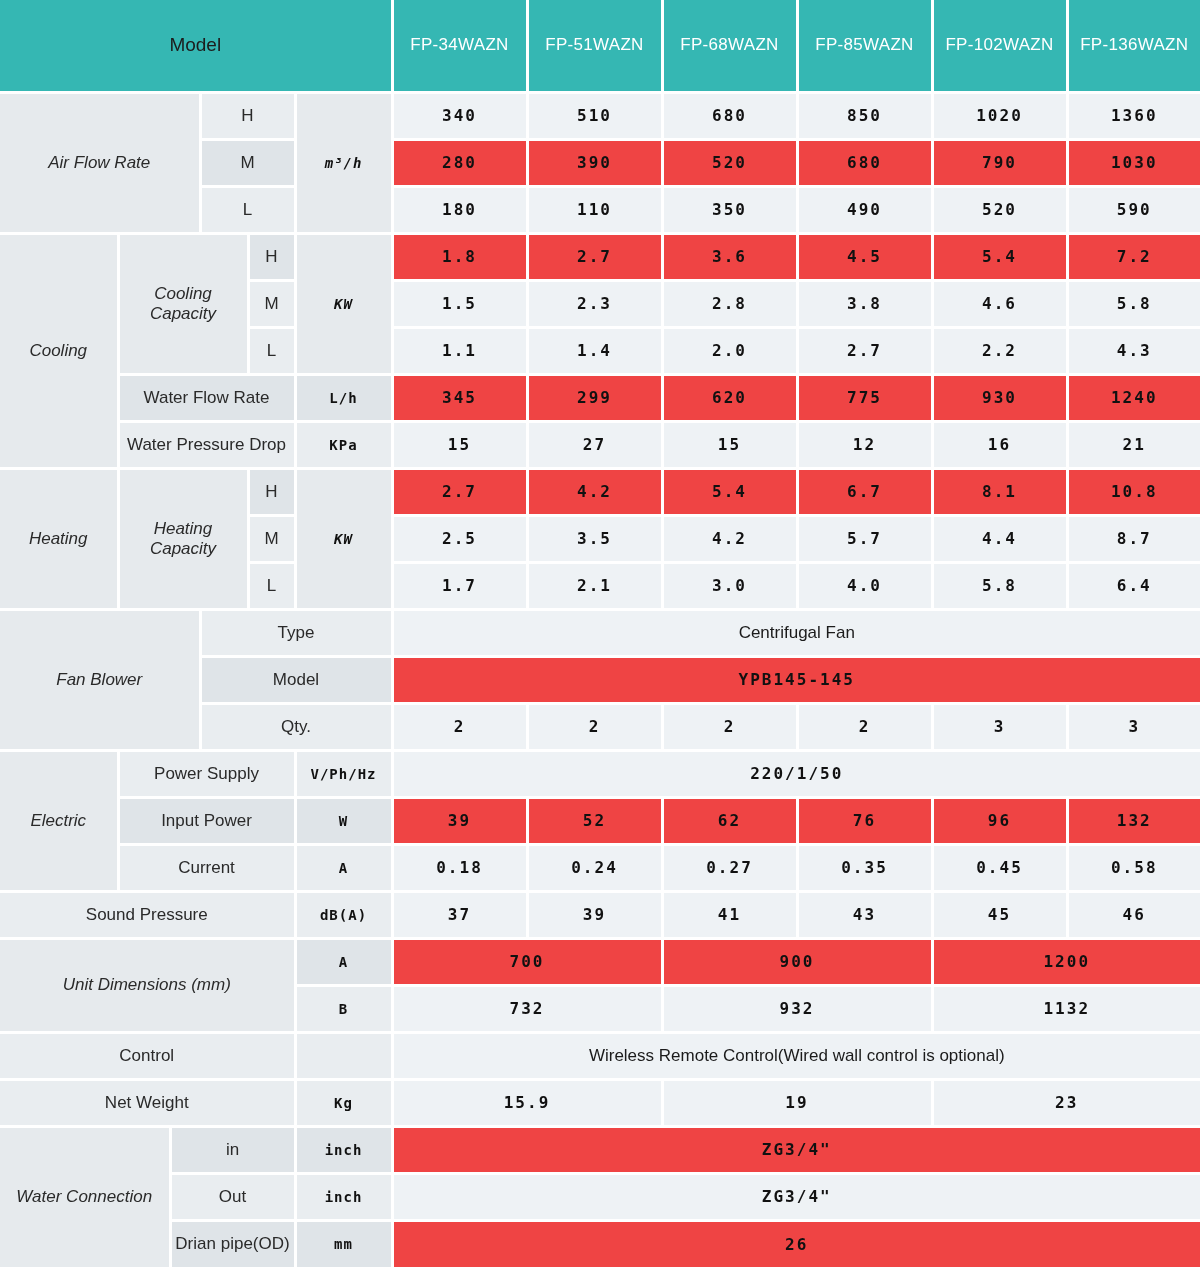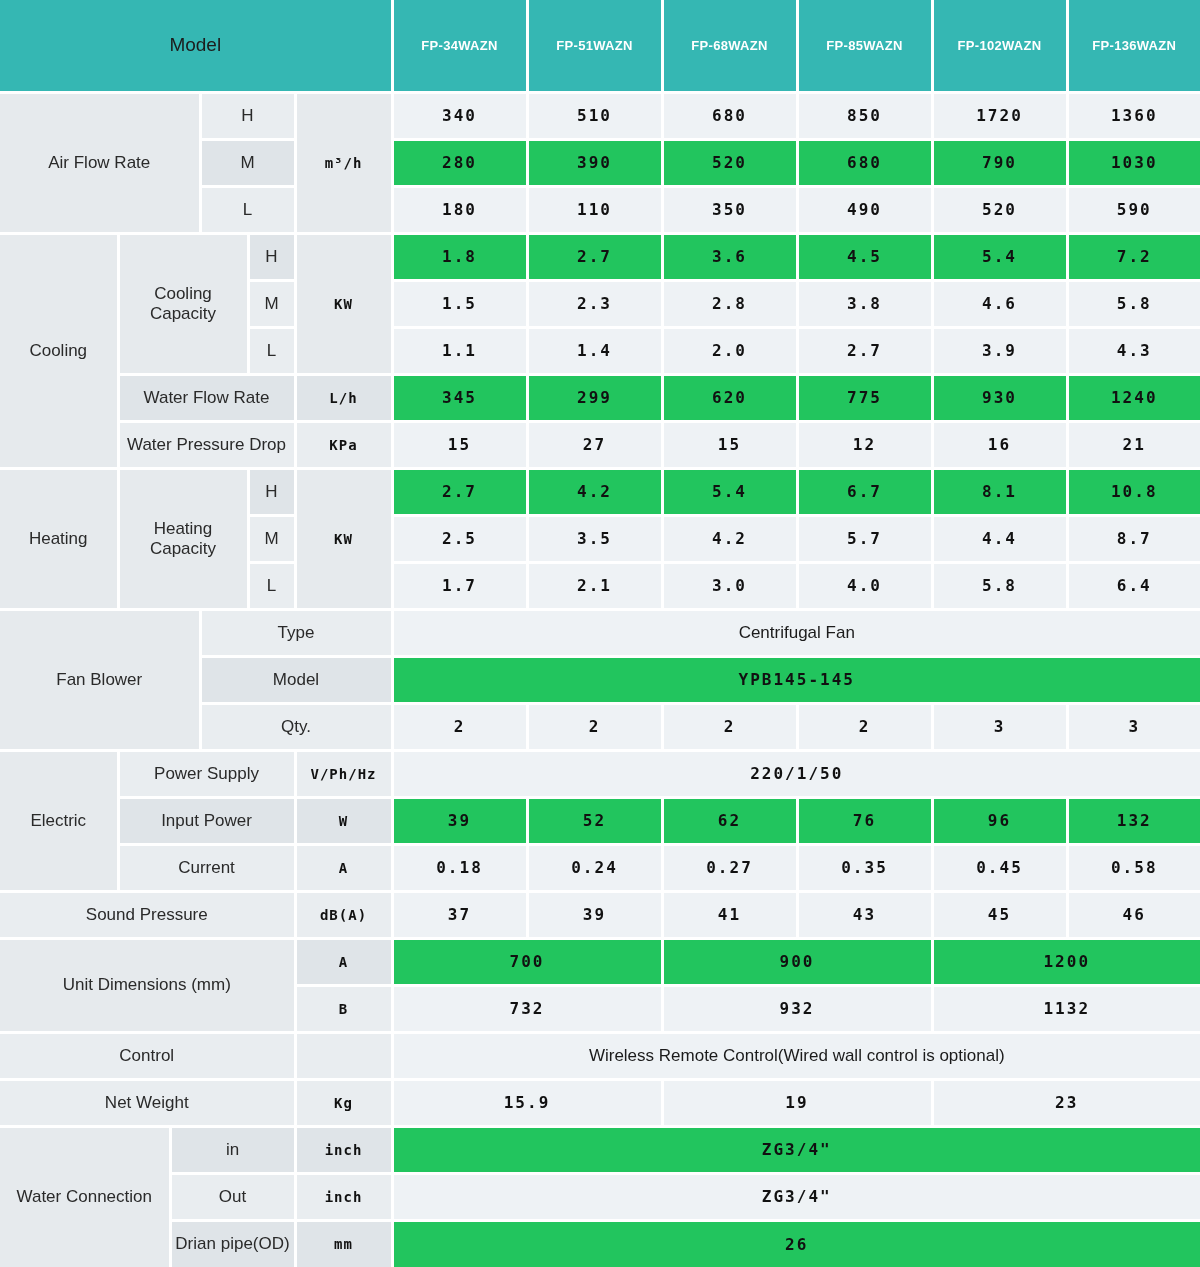--- a/index.html
+++ b/index.html
@@ -22,28 +22,28 @@
   tr.hdr{height:92px;}
 
   
   .teal{background:#35b7b3;}
   .model-label{
     font-family:"Liberation Sans",sans-serif;
     font-size:19px;color:#1c1c1c;font-weight:400;
   }
   .model-name{
     font-family:"Liberation Sans",sans-serif;
-    font-size:13px;color:#ffffff;font-weight:700;letter-spacing:.3px;
+    font-size:17px;color:#ffffff;font-weight:400;letter-spacing:.3px;
   }
 
   
-  td.merged{background:#e6eaed;}
+  td.merged{background:#e6eaed;font-style:italic;}
   tr.ra td.d{background:#eef2f5;}
   tr.ra td.l{background:#e9edf0;}
-  tr.rb td.d{background:#22c55e;}
+  tr.rb td.d{background:#ef4444;}
   tr.rb td.l{background:#dfe4e8;}
 
   
   .lab{
     font-family:"Liberation Sans",sans-serif;
     font-size:17px;color:#2a2a2a;font-weight:400;
   }
   .val{
     font-family:"DejaVu Sans Mono",monospace;
     font-size:16px;color:#111111;font-weight:700;letter-spacing:2px;
@@ -89,21 +89,21 @@
   </tr>
 
   <tr class="row ra">
     <td class="merged lab" rowspan="3" colspan="3">Air Flow Rate</td>
     <td class="l lab" colspan="2">H</td>
     <td class="merged unit" rowspan="3">m³/h</td>
     <td class="d val">340</td>
     <td class="d val">510</td>
     <td class="d val">680</td>
     <td class="d val">850</td>
-    <td class="d val">1720</td>
+    <td class="d val">1020</td>
     <td class="d val">1360</td>
   </tr>
   <tr class="row rb">
     <td class="l lab" colspan="2">M</td>
     <td class="d val">280</td>
     <td class="d val">390</td>
     <td class="d val">520</td>
     <td class="d val">680</td>
     <td class="d val">790</td>
     <td class="d val">1030</td>
@@ -138,21 +138,21 @@
     <td class="d val">3.8</td>
     <td class="d val">4.6</td>
     <td class="d val">5.8</td>
   </tr>
   <tr class="row ra">
     <td class="l lab">L</td>
     <td class="d val">1.1</td>
     <td class="d val">1.4</td>
     <td class="d val">2.0</td>
     <td class="d val">2.7</td>
-    <td class="d val">3.9</td>
+    <td class="d val">2.2</td>
     <td class="d val">4.3</td>
   </tr>
   <tr class="row rb">
     <td class="l lab" colspan="4">Water Flow Rate</td>
     <td class="l unit">L/h</td>
     <td class="d val">345</td>
     <td class="d val">299</td>
     <td class="d val">620</td>
     <td class="d val">775</td>
     <td class="d val">930</td>

